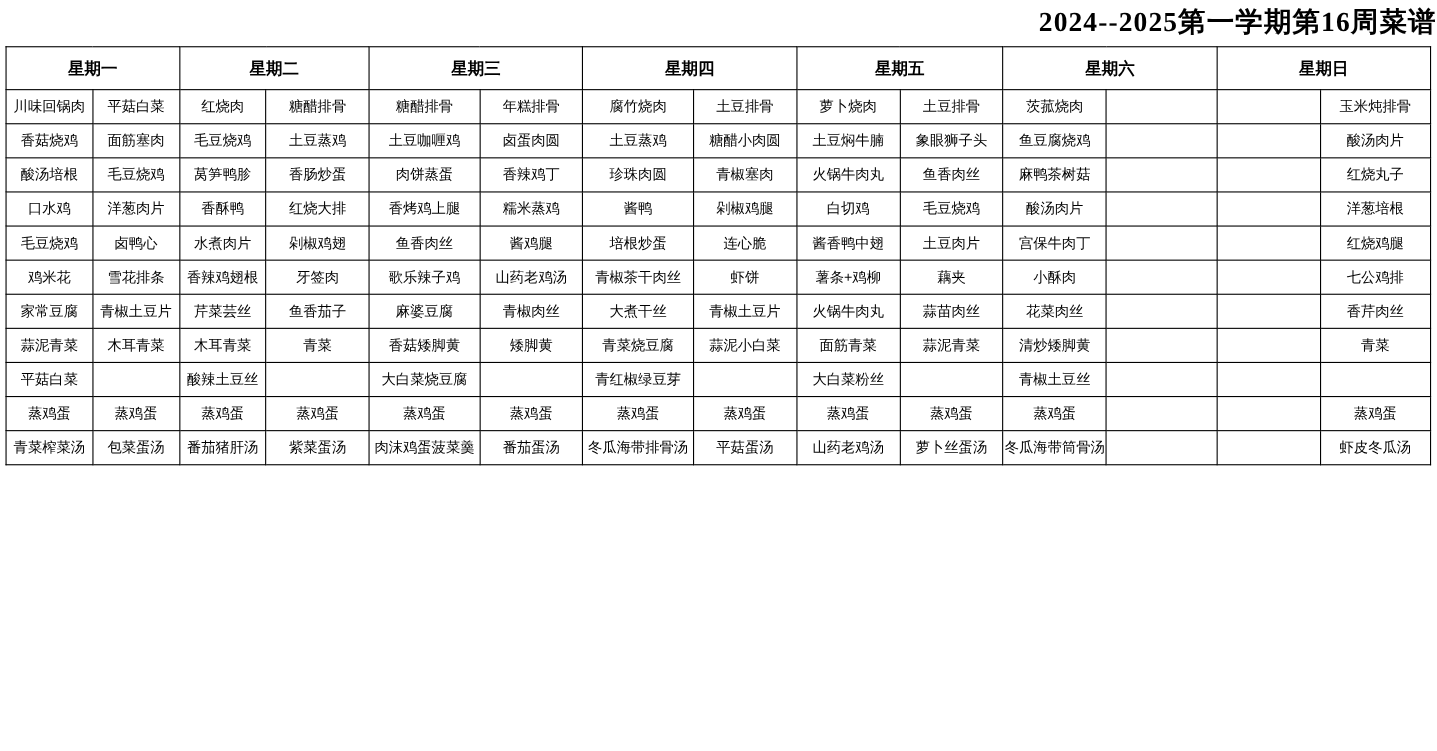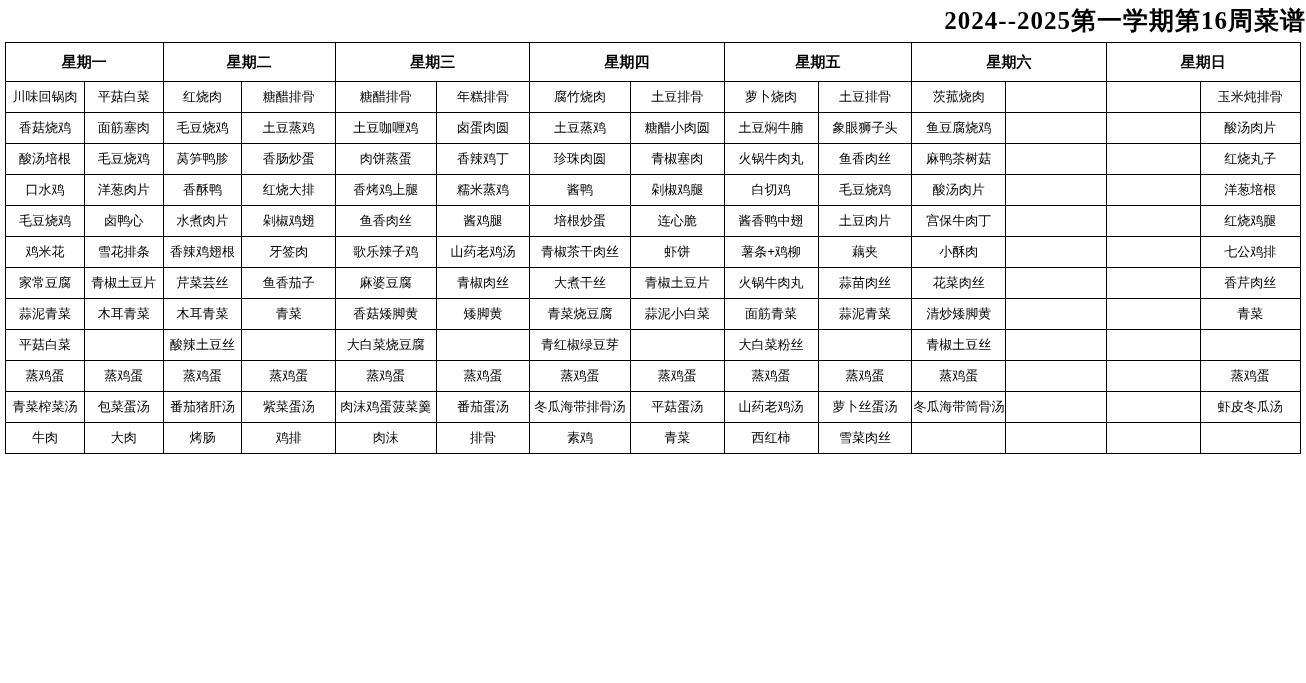--- a/index.html
+++ b/index.html
@@ -272,31 +272,15 @@
           <td>番茄蛋汤</td>
           <td>冬瓜海带排骨汤</td>
           <td>平菇蛋汤</td>
           <td>山药老鸡汤</td>
           <td>萝卜丝蛋汤</td>
           <td>冬瓜海带筒骨汤</td>
           <td class="empty"></td>
           <td class="empty"></td>
           <td>虾皮冬瓜汤</td>
         </tr>
-        <tr>
-          <td>牛肉</td>
-          <td>大肉</td>
-          <td>烤肠</td>
-          <td>鸡排</td>
-          <td>肉沫</td>
-          <td>排骨</td>
-          <td>素鸡</td>
-          <td>青菜</td>
-          <td>西红柿</td>
-          <td>雪菜肉丝</td>
-          <td class="empty"></td>
-          <td class="empty"></td>
-          <td class="empty"></td>
-          <td class="empty"></td>
-        </tr>
       </tbody>
   </table>
 </div>
 
 </body></html>

